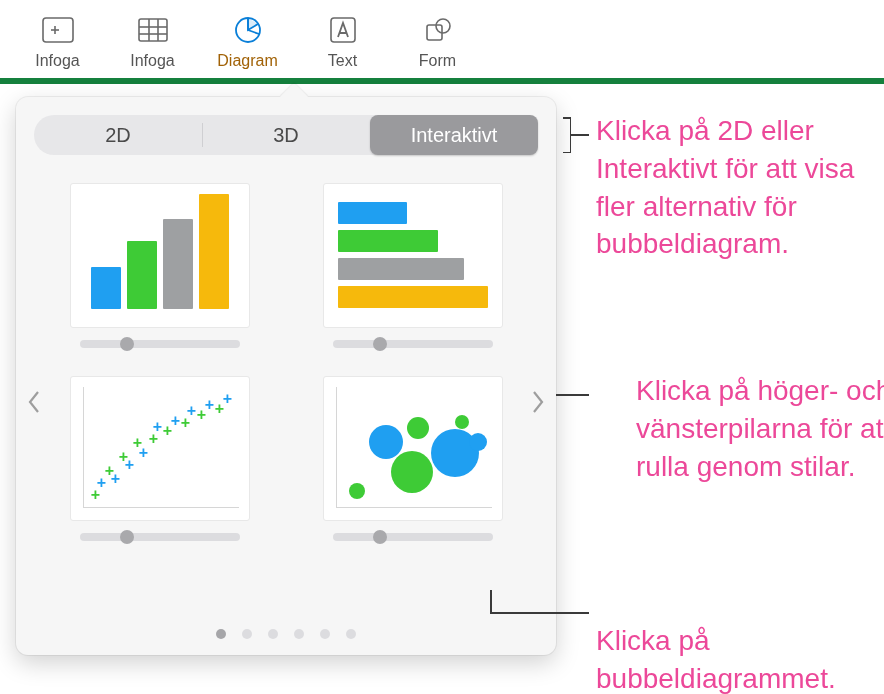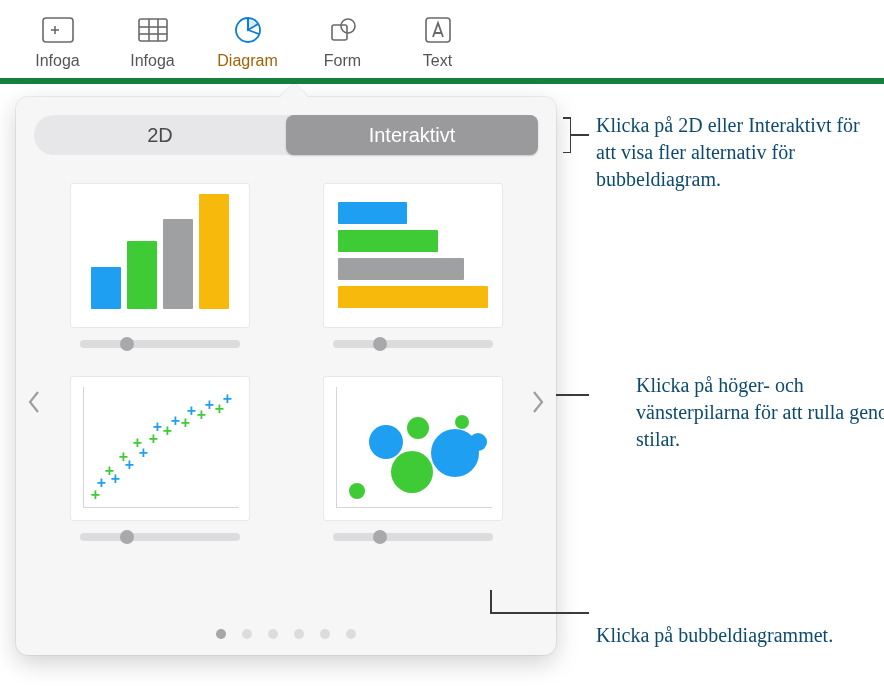--- a/index.html
+++ b/index.html
@@ -234,24 +234,23 @@
     }
     .dot {
       width: 10px; height: 10px; border-radius: 50%;
       background: #dcdcdf;
     }
     .dot.active { background: #a6a6a9; }
 
     
     .callout {
       position: absolute;
-      font-size: 20px;
-      color: #0c4a6e;
+      font-size: 28px;
+      color: #ec4899;
       line-height: 1.35;
-      font-family: Liberation Serif, serif;
     }
     .callout-line {
       position: absolute;
       background: #3a3a3a;
       height: 1.5px;
     }
     .callout-bracket {
       position: absolute;
       border-right: 1.5px solid #3a3a3a;
       width: 7px;
@@ -300,40 +299,41 @@
         <path d="M16 4 L16 16 L26 10" fill="currentColor" fill-opacity="0.15"></path>
         <line x1="16" y1="16" x2="16" y2="4"></line>
         <line x1="16" y1="16" x2="27" y2="20"></line>
       </svg>
     </span>
     <span class="toolbar-label">Diagram</span>
   </div>
   <div class="toolbar-item">
     <span class="toolbar-icon">
       <svg width="30" height="30" viewBox="0 0 30 30" fill="none" stroke="currentColor" stroke-width="1.6">
-        <rect x="4" y="10" width="15" height="15" rx="2"></rect>
-        <circle cx="20" cy="11" r="7"></circle>
+        <rect x="3" y="3" width="24" height="24" rx="3"></rect>
+        <path d="M10 22 L15 8 L20 22 M11.5 18 L18.5 18" stroke-width="1.8"></path>
       </svg>
     </span>
-    <span class="toolbar-label">Form</span>
+    <span class="toolbar-label">Text</span>
   </div>
   <div class="toolbar-item">
     <span class="toolbar-icon">
       <svg width="30" height="30" viewBox="0 0 30 30" fill="none" stroke="currentColor" stroke-width="1.6">
-        <rect x="3" y="3" width="24" height="24" rx="3"></rect>
-        <path d="M10 22 L15 8 L20 22 M11.5 18 L18.5 18" stroke-width="1.8"></path>
+        <rect x="4" y="10" width="15" height="15" rx="2"></rect>
+        <circle cx="20" cy="11" r="7"></circle>
       </svg>
     </span>
-    <span class="toolbar-label">Text</span>
+    <span class="toolbar-label">Form</span>
   </div>
 </div>
 
 <div class="popover">
   <div class="seg-control">
     <div class="seg-btn">2D</div>
+    <div class="seg-btn">3D</div>
     <div class="seg-btn selected">Interaktivt</div>
   </div>
 
   <div class="chart-grid">
 
     <div class="chart-cell">
       <div class="chart-preview">
         <div class="bars">
           <div class="bar b1"></div>
           <div class="bar b2"></div>

